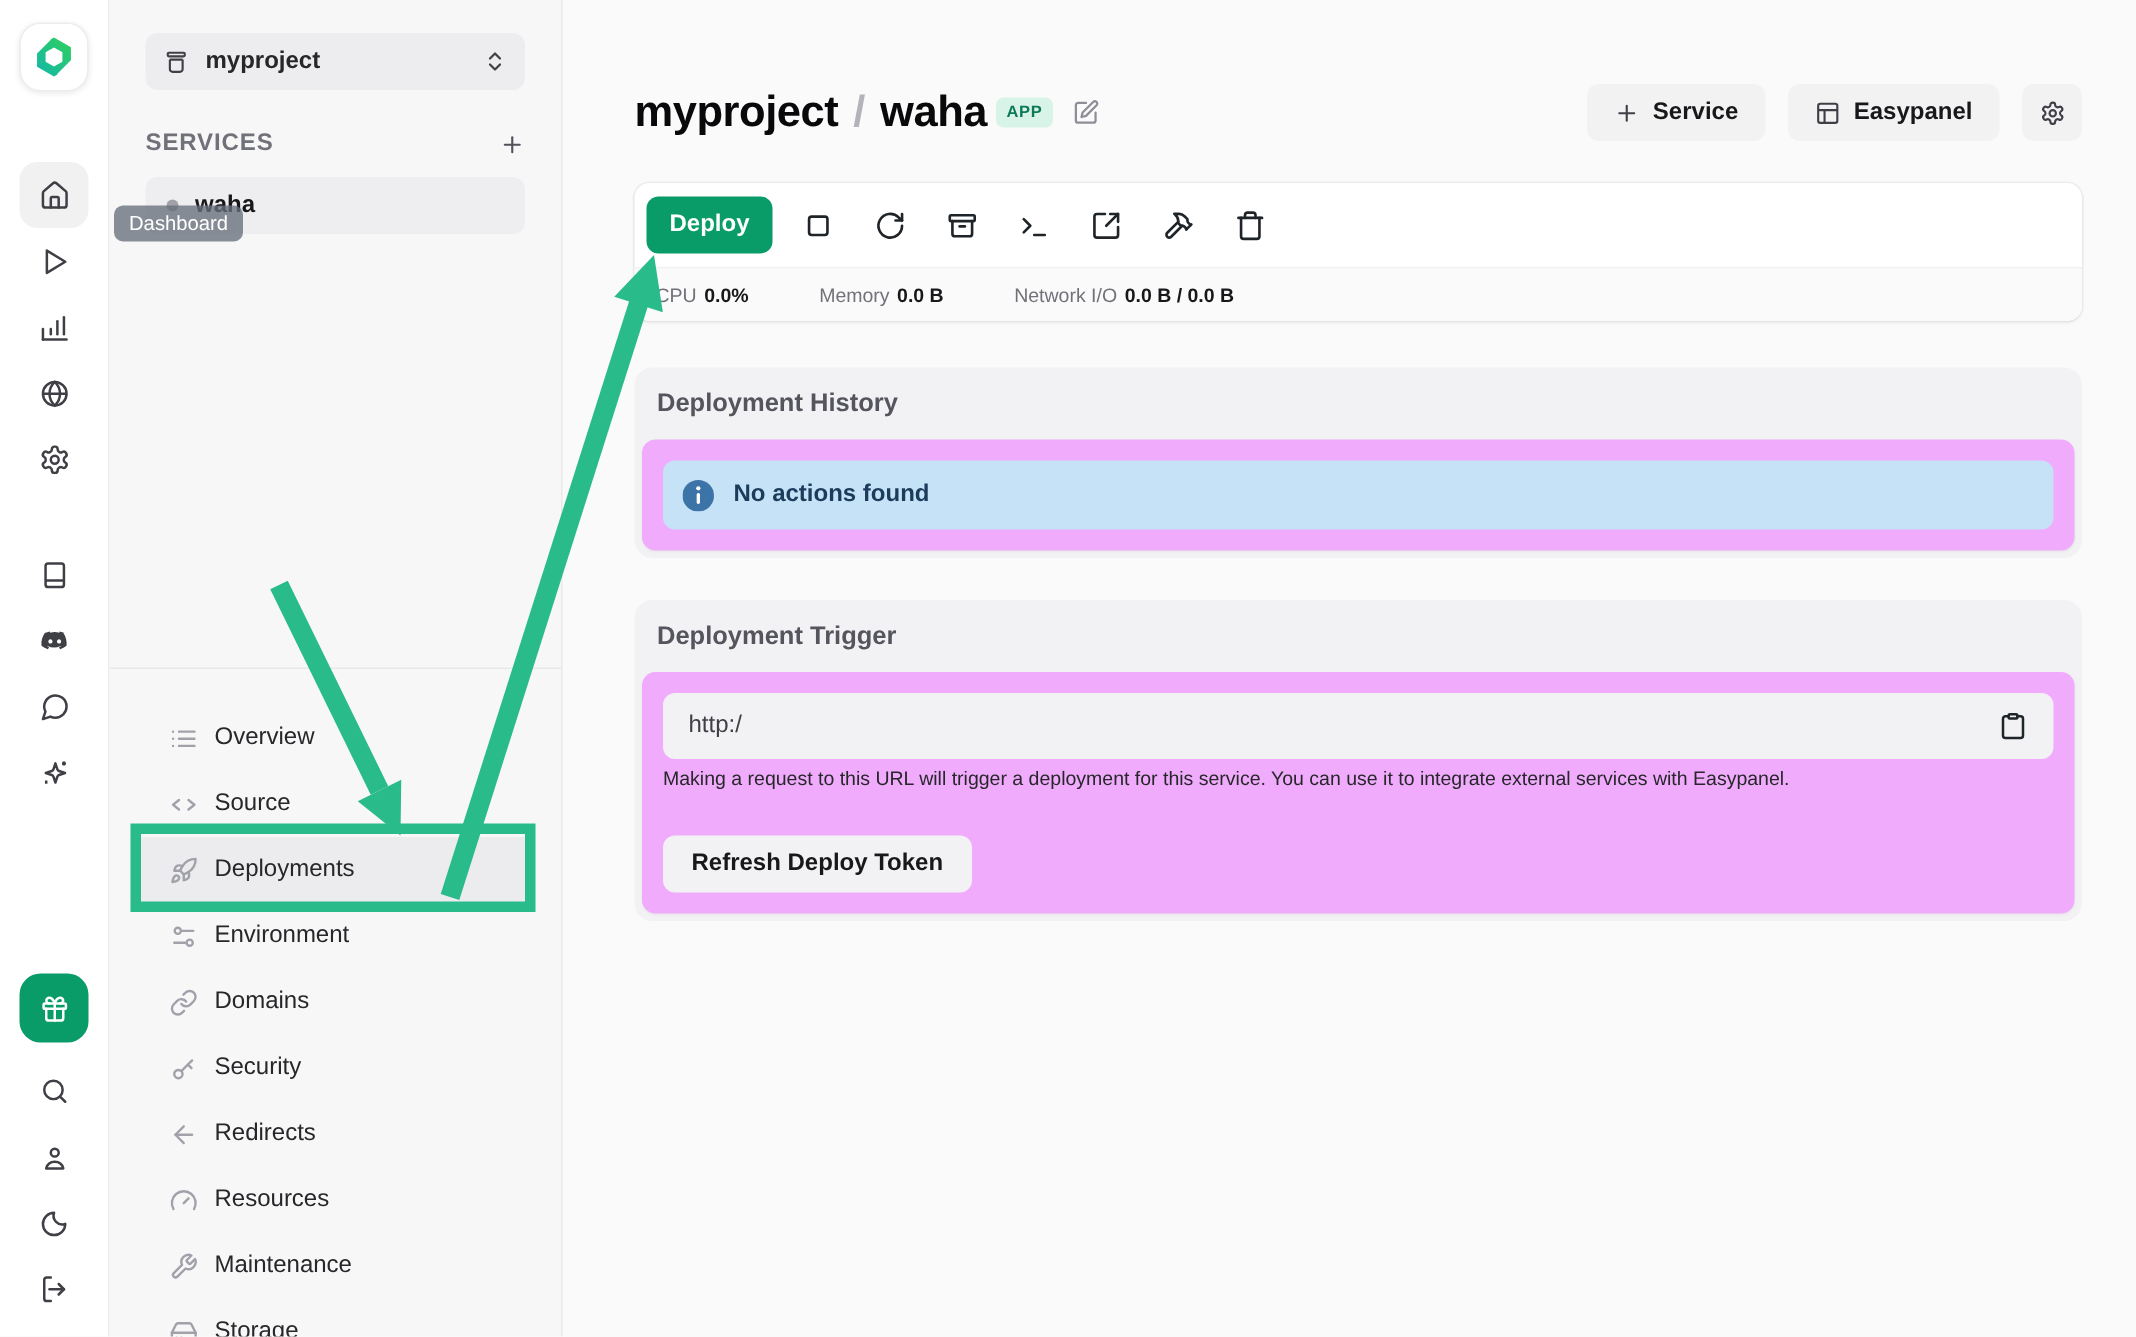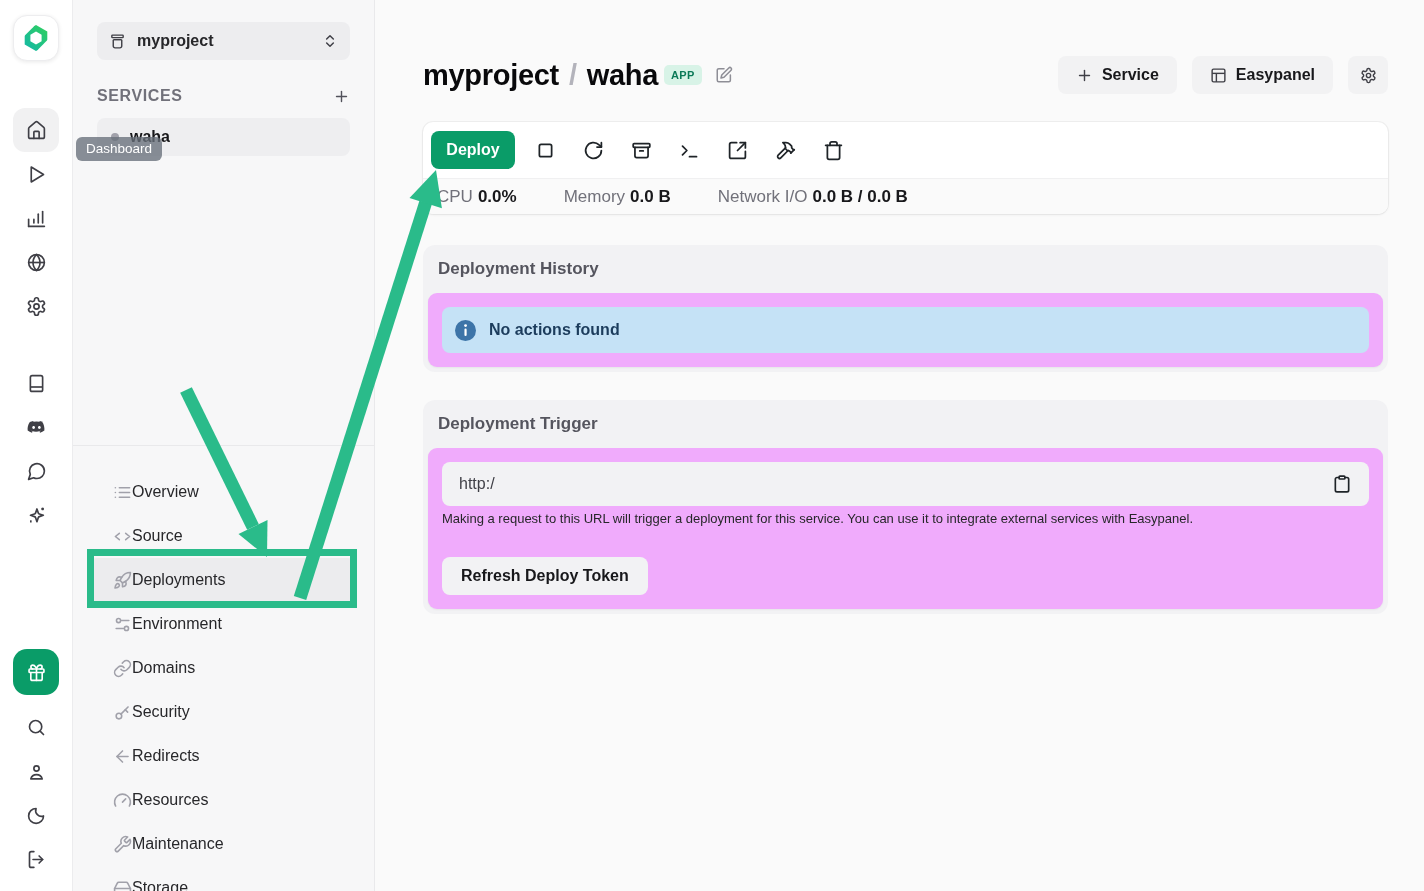--- a/index.html
+++ b/index.html
@@ -58,21 +58,21 @@
   .service-item {
     margin-top:13px; height:38px; background:#eeeef0; border-radius:8px;
     display:flex; align-items:center; gap:11px; padding:0 14px; cursor:pointer;
   }
   .service-dot { width:8px; height:8px; border-radius:50%; background:#a1a1aa; }
   .service-name { font-size:16px; font-weight:600; color:#18181b; }
   .sidebar-divider { position:absolute; left:0; right:0; top:445px; border-top:1px solid #e9e9eb; }
   .menu { position:absolute; left:16px; right:18px; top:470px; }
   .menu-item {
     height:44px; border-radius:8px; display:flex; align-items:center;
-    padding-left:24px; cursor:pointer;text-align:center;
+    gap:11px; padding-left:24px; cursor:pointer;text-align:center;
   }
   .menu-item svg { width:19px; height:19px; color:#a1a1aa; flex:none; }
   .menu-item .label { font-size:16px; color:#27272a; }
   .menu-item.active { background:#ececee; }
 
   
   .main { position:absolute; left:375px; top:0; right:0; bottom:0; padding:56px 36px 0 48px; }
   .header-row { display:flex; align-items:center; }
   .page-title { font-size:29px; font-weight:700; color:#09090b; letter-spacing:-.3px; }
   .page-title .sep { color:#b3b3bb; margin:0 10px; }
@@ -102,21 +102,21 @@
     font-size:16px; font-weight:700; cursor:pointer; margin-right:6px;
   }
   .tool-btn {
     width:48px; height:38px; border-radius:8px; color:#1f2428;
     display:flex; align-items:center; justify-content:center; cursor:pointer;
   }
   .tool-btn svg { width:21px; height:21px; }
   .stats-row {
     border-top:1px solid #f0f0f1; background:#fafafa;
     border-radius:0 0 10px 10px; height:36px;
-    display:flex; align-items:center; gap:47px; padding-left:14px; font-size:17px;
+    display:flex; align-items:center; gap:47px; padding-left:14px; font-size:13px;
   }
   .stat .lab { color:#71717a; }
   .stat b { color:#18181b; font-weight:700; margin-left:5px; }
 
   .section-card { margin-top:31px; background:#f2f2f4; border-radius:12px; padding:0 5px 5px; }
   .section-card.trigger { margin-top:28px; }
   .section-head { height:48px; display:flex; align-items:center; padding:0 10px; font-size:17px; font-weight:700; color:#55555e; }
   .section-body { background:#f0abfc; border-radius:9px; padding:14px; box-shadow:0 1px 2px rgba(0,0,0,.05); }
 
   .alert {

